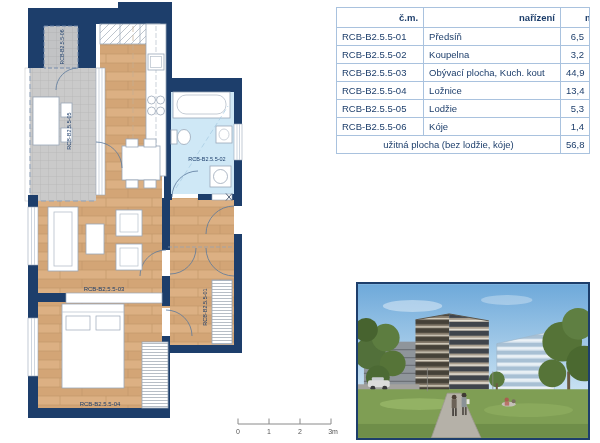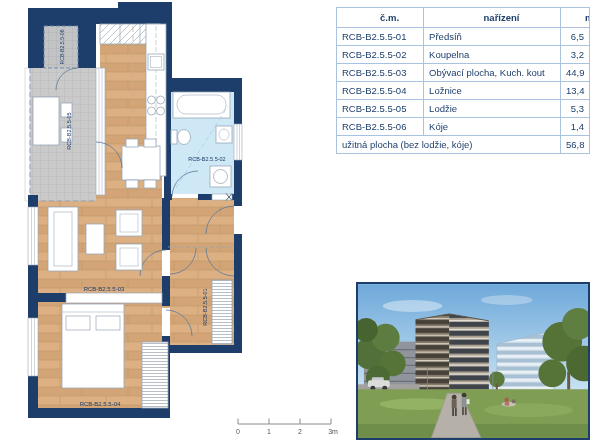--- a/index.html
+++ b/index.html
@@ -10,27 +10,27 @@
   .plan-wrap{position:absolute;left:0;top:0;width:345px;height:443px;}
   .table-panel{position:absolute;left:336px;top:7px;width:254px;}
   table.area{
     border-collapse:collapse;width:254px;color:#1d3e6b;
     font-size:9.5px;line-height:1.25;table-layout:fixed;
   }
   table.area th,table.area td{
     border:1px solid #a9c2de;padding:2px 5px;vertical-align:middle;
     overflow:hidden;white-space:nowrap;
   }
-  table.area th{font-weight:bold;text-align:center;height:15px;padding-left:24px;}
+  table.area th{font-weight:bold;text-align:right;height:15px;padding-left:24px;}
   table.area td{height:13px;}
   .c-code{width:84px;}
   .c-room{width:132px;}
   .c-area{width:28px;}
   .num{text-align:right;}
-  td.tall{height:18px;}
+  td.tall{height:18px;text-align:center;}
   td.tall2{height:28px;white-space:normal;}
   .photo{
     position:absolute;left:356px;top:282px;width:230px;height:154px;
     border:2px solid #1d3e6b;background:#cfe5f3;
   }
   .photo svg{display:block;}
   svg text{font-family:"Liberation Sans", sans-serif;}
 </style>
 </head>
 <body>

